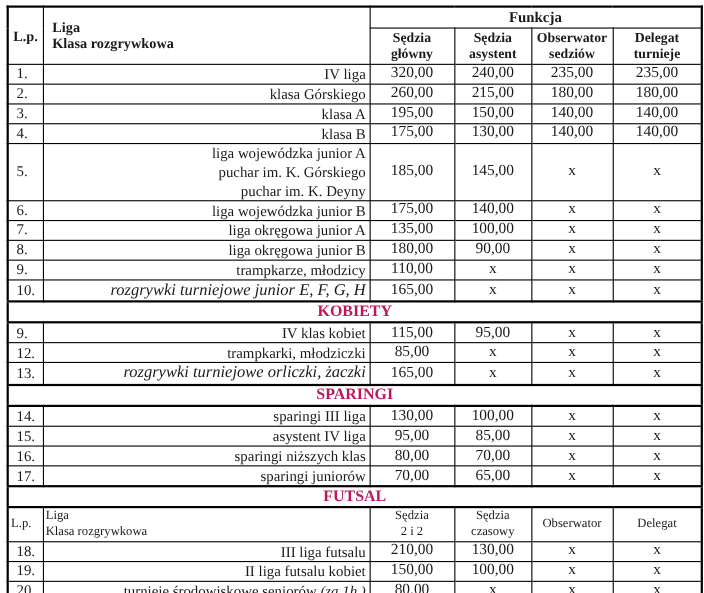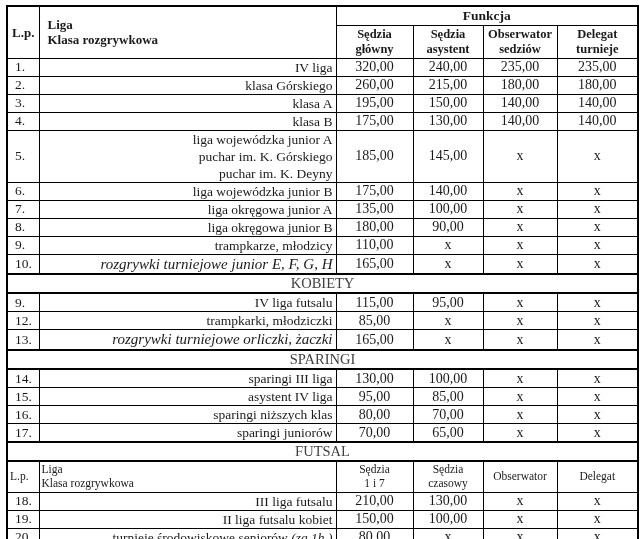--- a/index.html
+++ b/index.html
@@ -41,25 +41,25 @@
   tbody td { font-size: 13.5px; }
   tr.r       { height: 17px; }
   tr.large   { height: 16px; margin-top: 40px; }
   tr.large td.liga-cell { font-size: 15px; font-style: italic; }
   td.lp-cell   { text-align: left; padding-left: 7px; }
   td.liga-cell { text-align: right; padding-left: 8px; line-height: 1.26; }
   td.val-cell  { text-align: center; font-size: 14px; }
   tr.sec { height: 17px; }
   td.section-cell {
     text-align: center;
-    font-weight: normal;
+    font-weight: bold;
     font-size: 14.5px;
     border-top-width: 2px;
     border-bottom-width: 2px;
-    color: #404040;
+    color: #be185d;
   }
   
   tr.h2 { height: 27px; }
   tr.h2 td { font-size: 11.5px; line-height: 1.2; padding: 1px 2px; }
   td.h2-lp   { text-align: left; padding-left: 6px; }
   td.h2-liga { text-align: left; padding-left: 8px; }
   td.h2-col  { text-align: center; }
   i.note { font-style: italic; }
 </style>
 </head>
@@ -204,21 +204,21 @@
         <td class="val-cell">x</td>
         <td class="val-cell">x</td>
         <td class="val-cell">x</td>
       </tr>
       <tr class="sec">
         <td class="section-cell" colspan="6">KOBIETY</td>
       </tr>
       <tr class="r">
         <td class="lp-cell">9.</td>
         <td class="liga-cell">
-          <div>IV liga futsalu</div>
+          <div>IV klas kobiet</div>
         </td>
         <td class="val-cell">115,00</td>
         <td class="val-cell">95,00</td>
         <td class="val-cell">x</td>
         <td class="val-cell">x</td>
       </tr>
       <tr class="r">
         <td class="lp-cell">12.</td>
         <td class="liga-cell">
           <div>trampkarki, młodziczki</div>
@@ -285,21 +285,21 @@
         <td class="section-cell" colspan="6">FUTSAL</td>
       </tr>
       <tr class="h2">
         <td class="h2-lp">L.p.</td>
         <td class="h2-liga">
           <div>Liga</div>
           <div>Klasa rozgrywkowa</div>
         </td>
         <td class="h2-col">
           <div>Sędzia</div>
-          <div>1 i 7</div>
+          <div>2 i 2</div>
         </td>
         <td class="h2-col">
           <div>Sędzia</div>
           <div>czasowy</div>
         </td>
         <td class="h2-col">
           <div>Obserwator</div>
         </td>
         <td class="h2-col">
           <div>Delegat</div>

